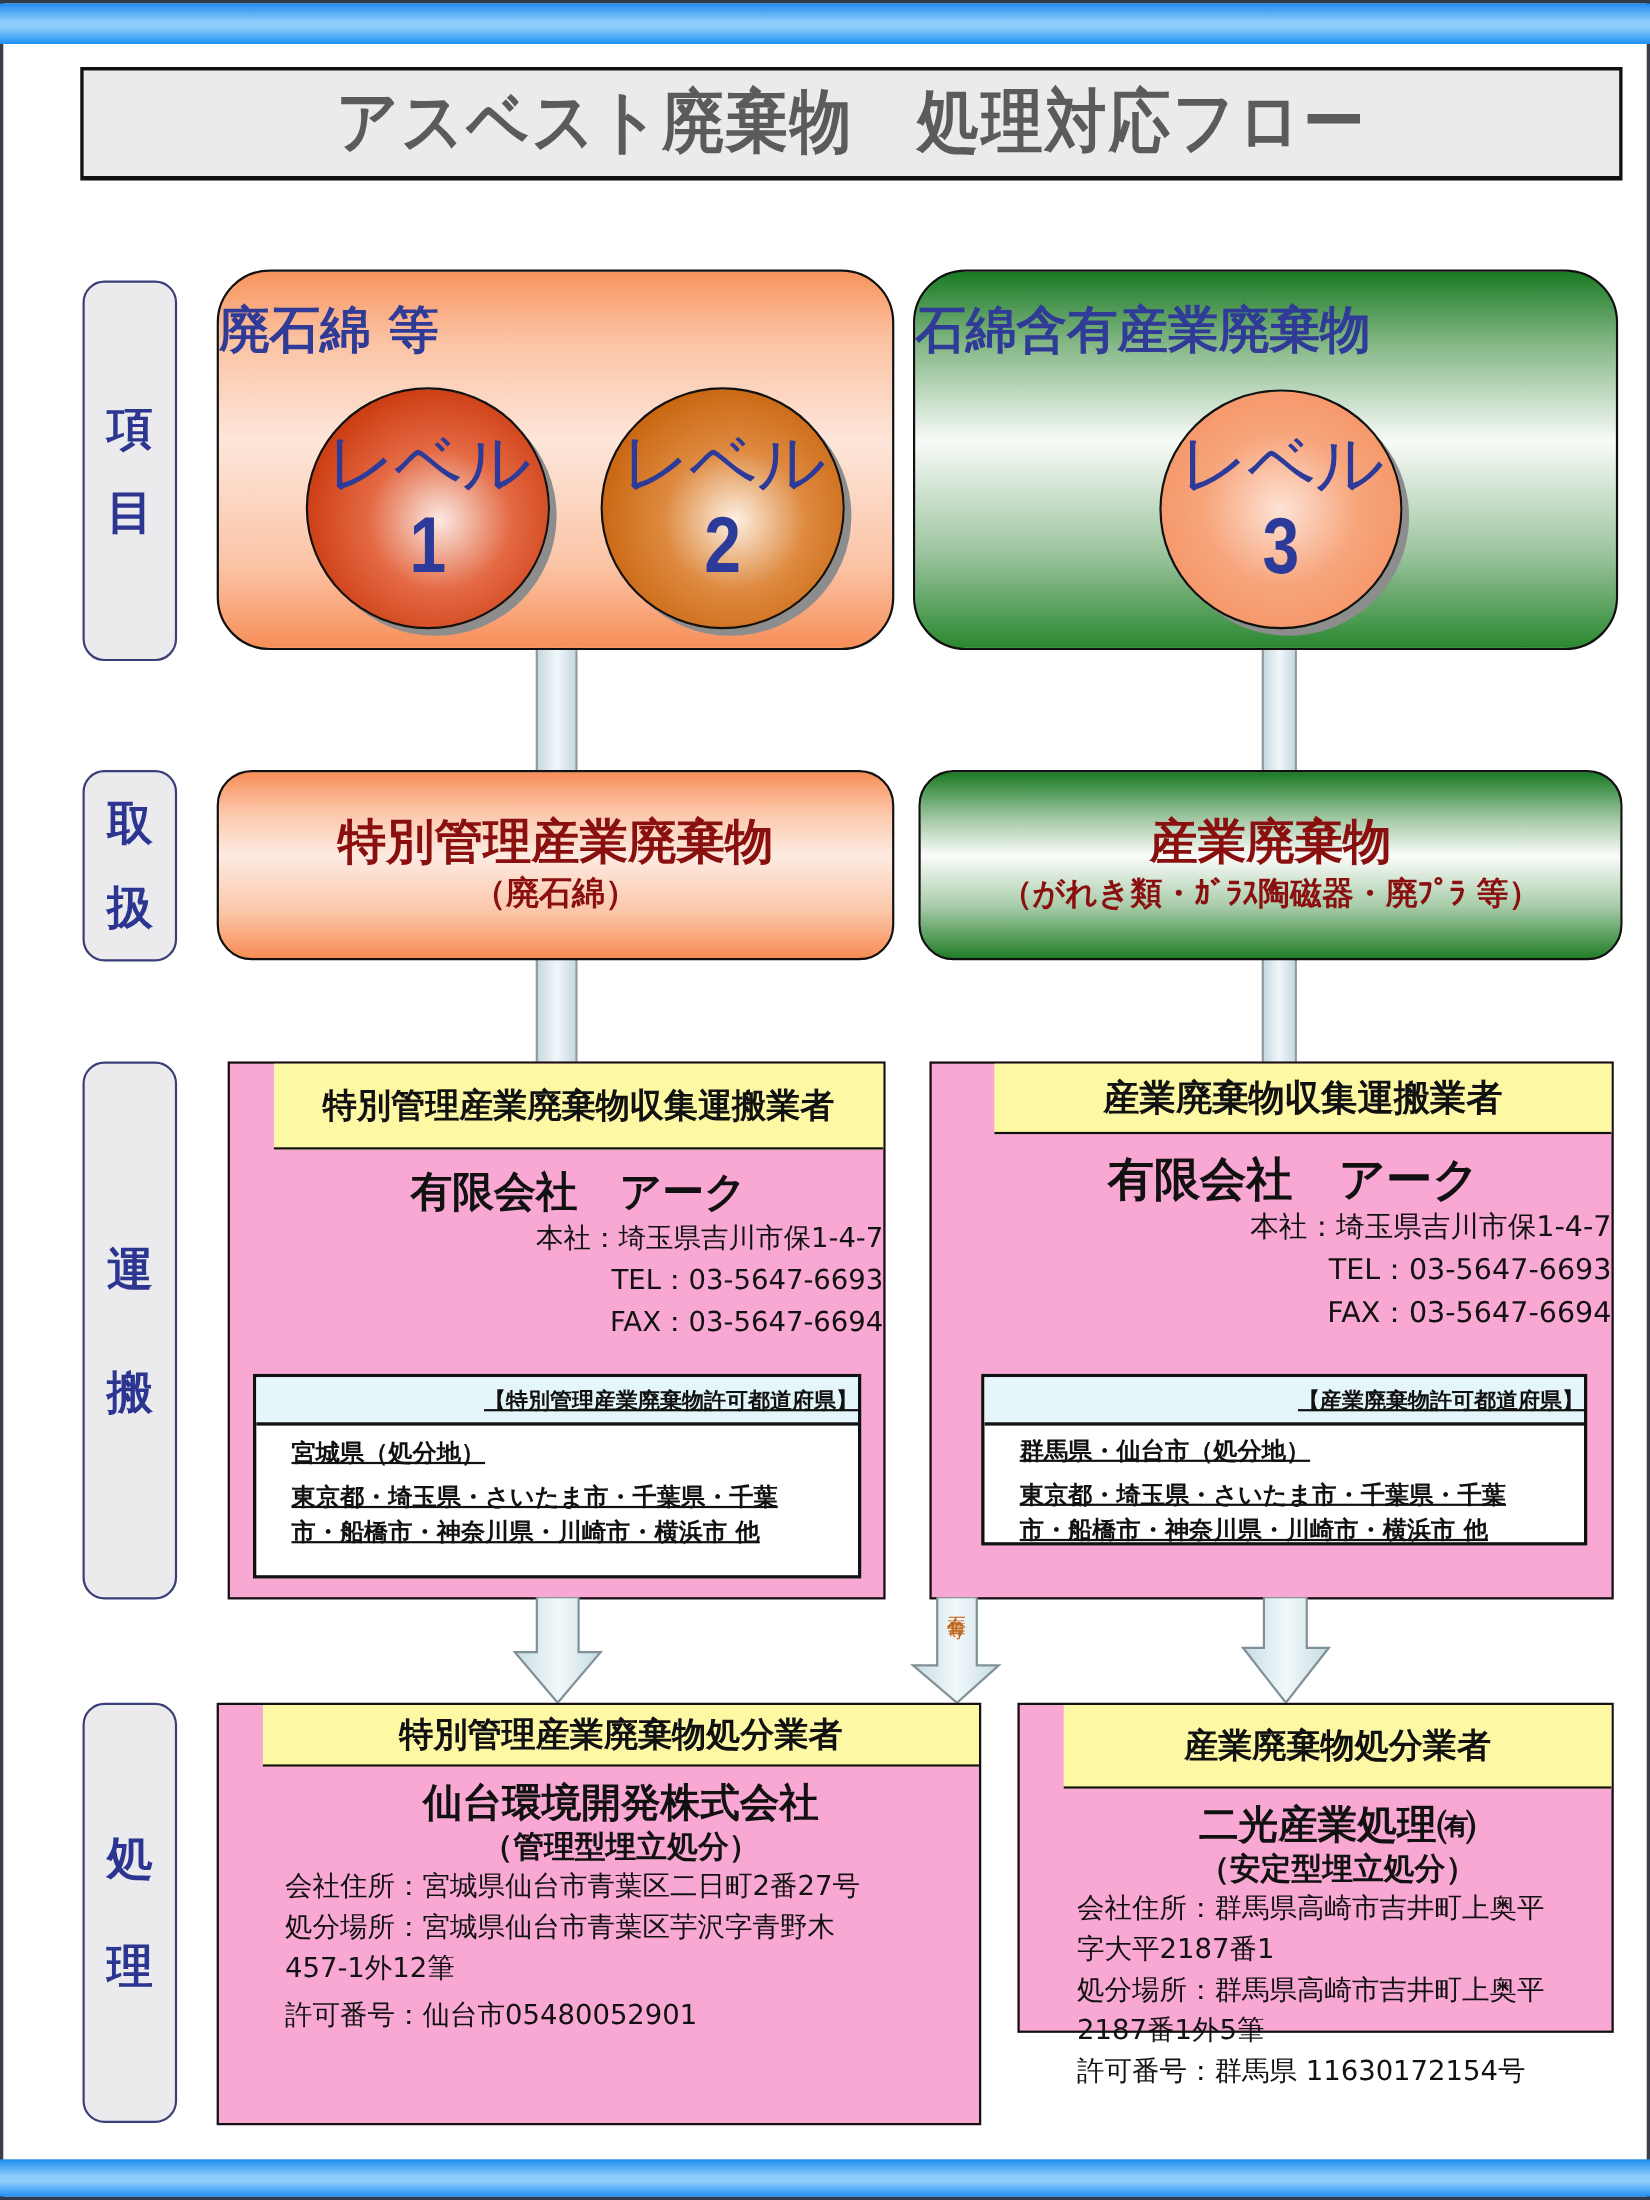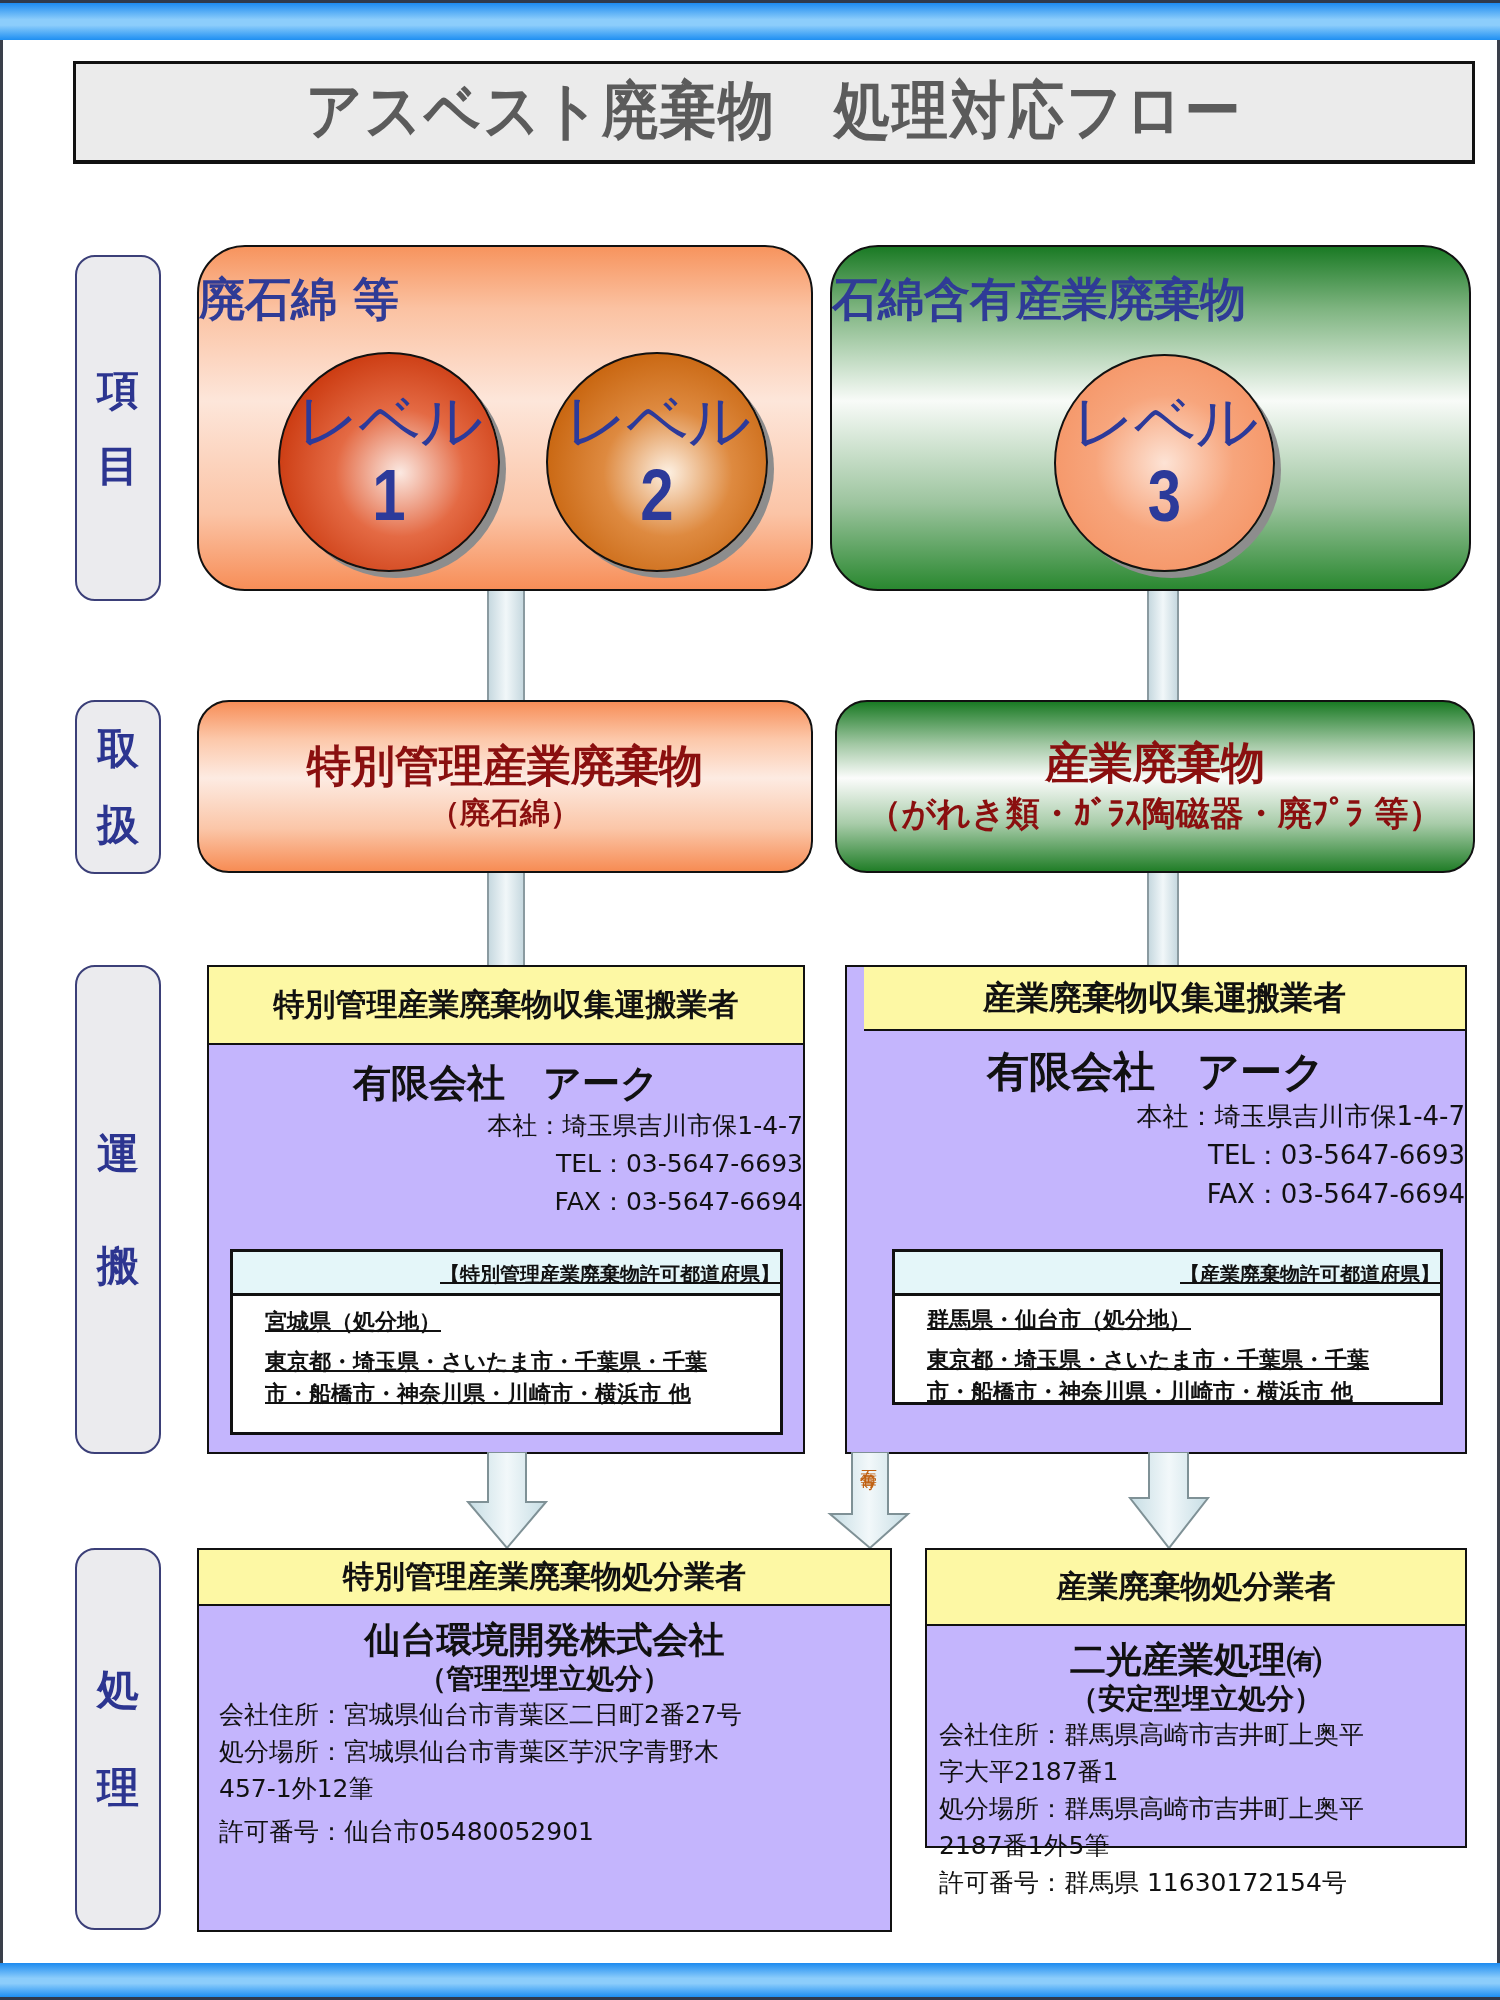--- a/index.html
+++ b/index.html
@@ -44,21 +44,21 @@
   .ellipse .lvl { font-family: "DejaVu Sans", sans-serif; font-size: 62px; color: #2c3a9a; line-height: 1; letter-spacing: -2px; margin-top: -8px;}
   .ellipse .num { font-family: "Liberation Sans", sans-serif; font-weight: bold; font-size: 60px; color: #2c3a9a; line-height: 1; margin-top: 14px; transform: scaleY(1.2); }
 
   .handling { position: absolute; border: 2px solid #111; border-radius: 32px; height: 173px;
               display: flex; flex-direction: column; align-items: center; justify-content: center; }
   .handling.orange { background: linear-gradient(to bottom, #f78e58 0%, #fcc8aa 22%, #fdebe2 45%, #fbc6a8 75%, #f78c54 100%); }
   .handling.green { background: linear-gradient(to bottom, #1a7a24 0%, #a2c8a4 25%, #fbfcfb 45%, #a8cca9 72%, #217e28 100%); }
   .handling .main { font-family: "DejaVu Sans", sans-serif; font-weight: bold; font-size: 44px; color: #8a0f0f; line-height: 1.15; }
   .handling .sub { font-family: "DejaVu Sans", sans-serif; font-weight: bold; font-size: 30px; color: #8a0f0f; line-height: 1.3; margin-top: 2px; }
 
-  .card { position: absolute; background: #c4b5fd; border: 2px solid #111; }
+  .card { position: absolute; background: #f9a8d4; border: 2px solid #111; padding-left: 40px; }
   .card-head { background: #fdf8a4; border-bottom: 2px solid #111; display: flex; align-items: center; justify-content: center;
                font-family: "DejaVu Sans", sans-serif; font-weight: bold; color: #111; }
   .company { text-align: center; font-family: "DejaVu Sans", sans-serif; font-weight: bold; color: #111; }
   .line { text-align: right; font-family: "DejaVu Sans", sans-serif; color: #111; }
 
   .permit { position: absolute; border: 3px solid #111; background: #fff; }
   .permit-head { background: #e4f6f9; border-bottom: 3px solid #111; text-align: right;
                  font-family: Liberation Serif, serif; font-weight: bold; font-size: 20px; color: #111;
                  height: 44px; line-height: 44px; }
   .permit-head span, .permit-body span { text-decoration: underline; text-decoration-thickness: 2px; }
@@ -127,21 +127,21 @@
   <span class="lvl">レベル</span>
   <span class="num">3</span>
 </div>
 
 <div class="handling orange" style="left:197px;top:700px;width:616px;">
   <div class="main">特別管理産業廃棄物</div>
   <div class="sub">（廃石綿）</div>
 </div>
 <div class="handling green" style="left:835px;top:700px;width:640px;">
   <div class="main">産業廃棄物</div>
-  <div class="sub" style="font-size:34px;text-align:right;">（がれき類・ｶﾞﾗｽ陶磁器・廃ﾌﾟﾗ 等）</div>
+  <div class="sub" style="font-size:29px;text-align:right;">（がれき類・ｶﾞﾗｽ陶磁器・廃ﾌﾟﾗ 等）</div>
 </div>
 
 <div class="card" style="left:207px;top:965px;width:598px;height:489px;">
   <div class="card-head" style="height:78px;font-size:31px;">特別管理産業廃棄物収集運搬業者</div>
   <div class="company" style="font-size:38px;margin-top:14px;line-height:48px;">有限会社　アーク</div>
   <div class="line" style="font-size:25px;line-height:38px;">本社：埼玉県吉川市保1-4-7</div>
   <div class="line" style="font-size:25px;line-height:38px;">TEL：03-5647-6693</div>
   <div class="line" style="font-size:25px;line-height:38px;">FAX：03-5647-6694</div>
   <div class="permit" style="left:21px;top:282px;width:553px;height:186px;">
     <div class="permit-head"><span>【特別管理産業廃棄物許可都道府県】</span></div>

